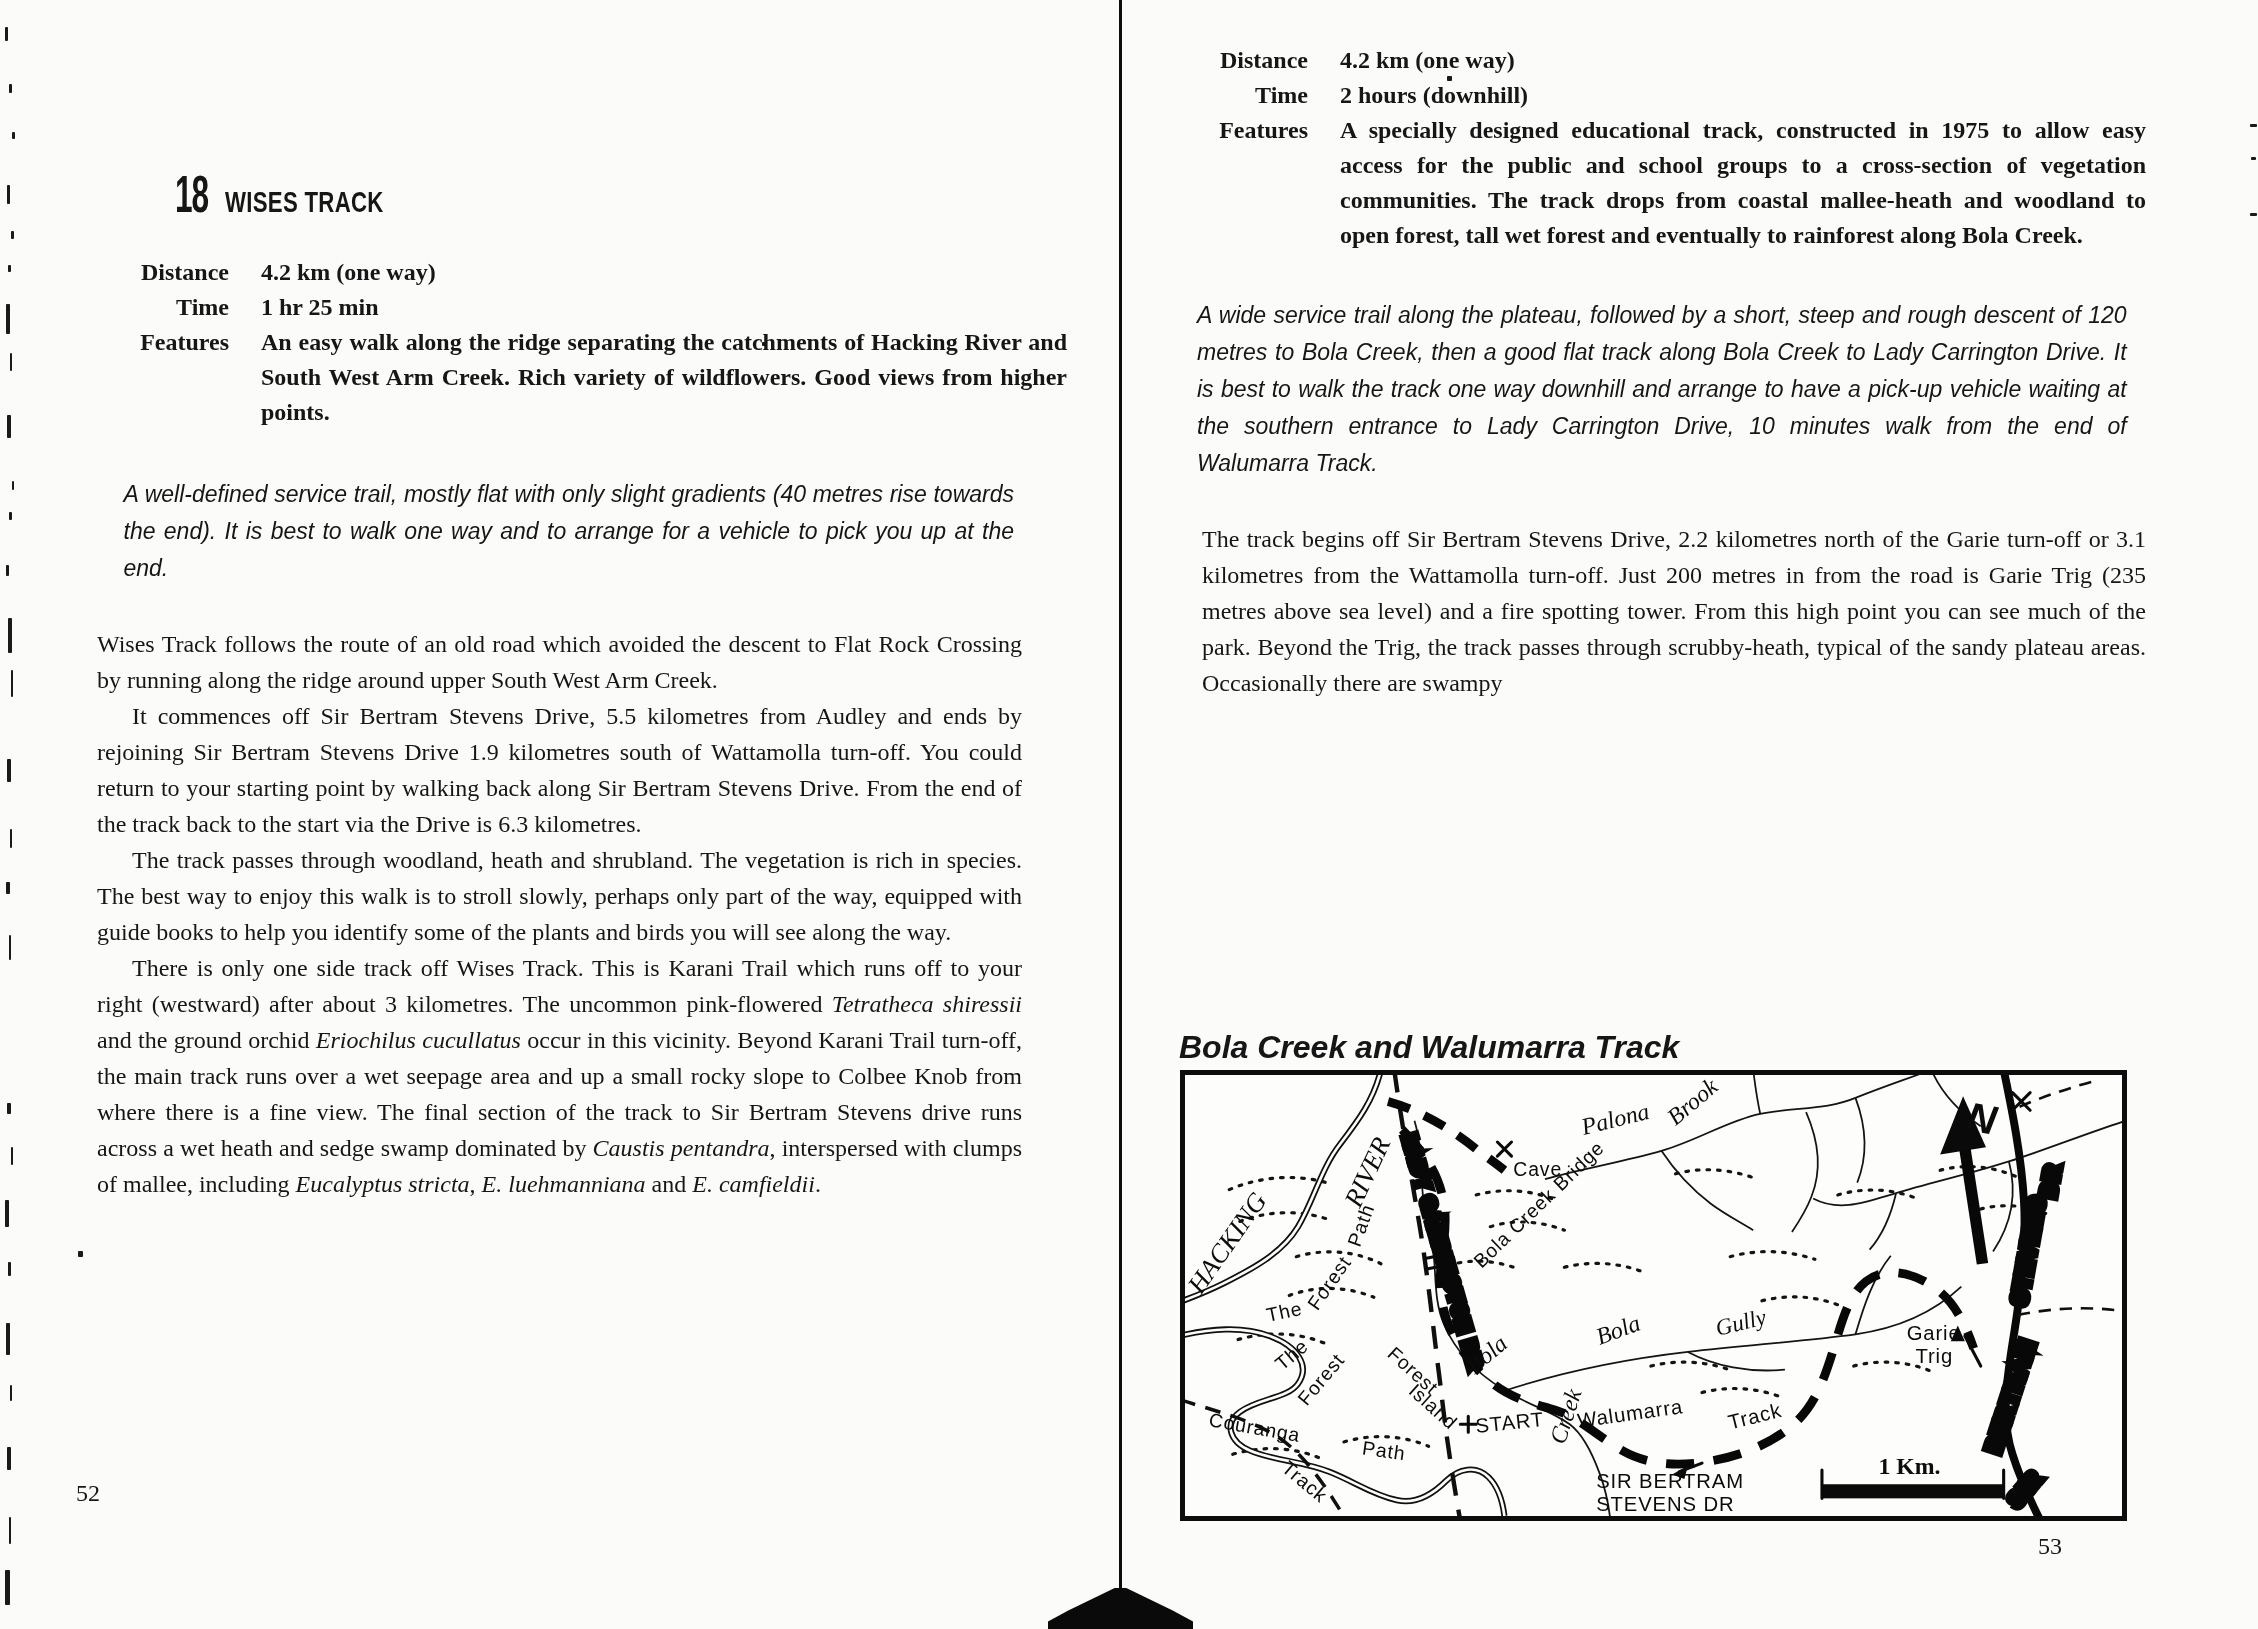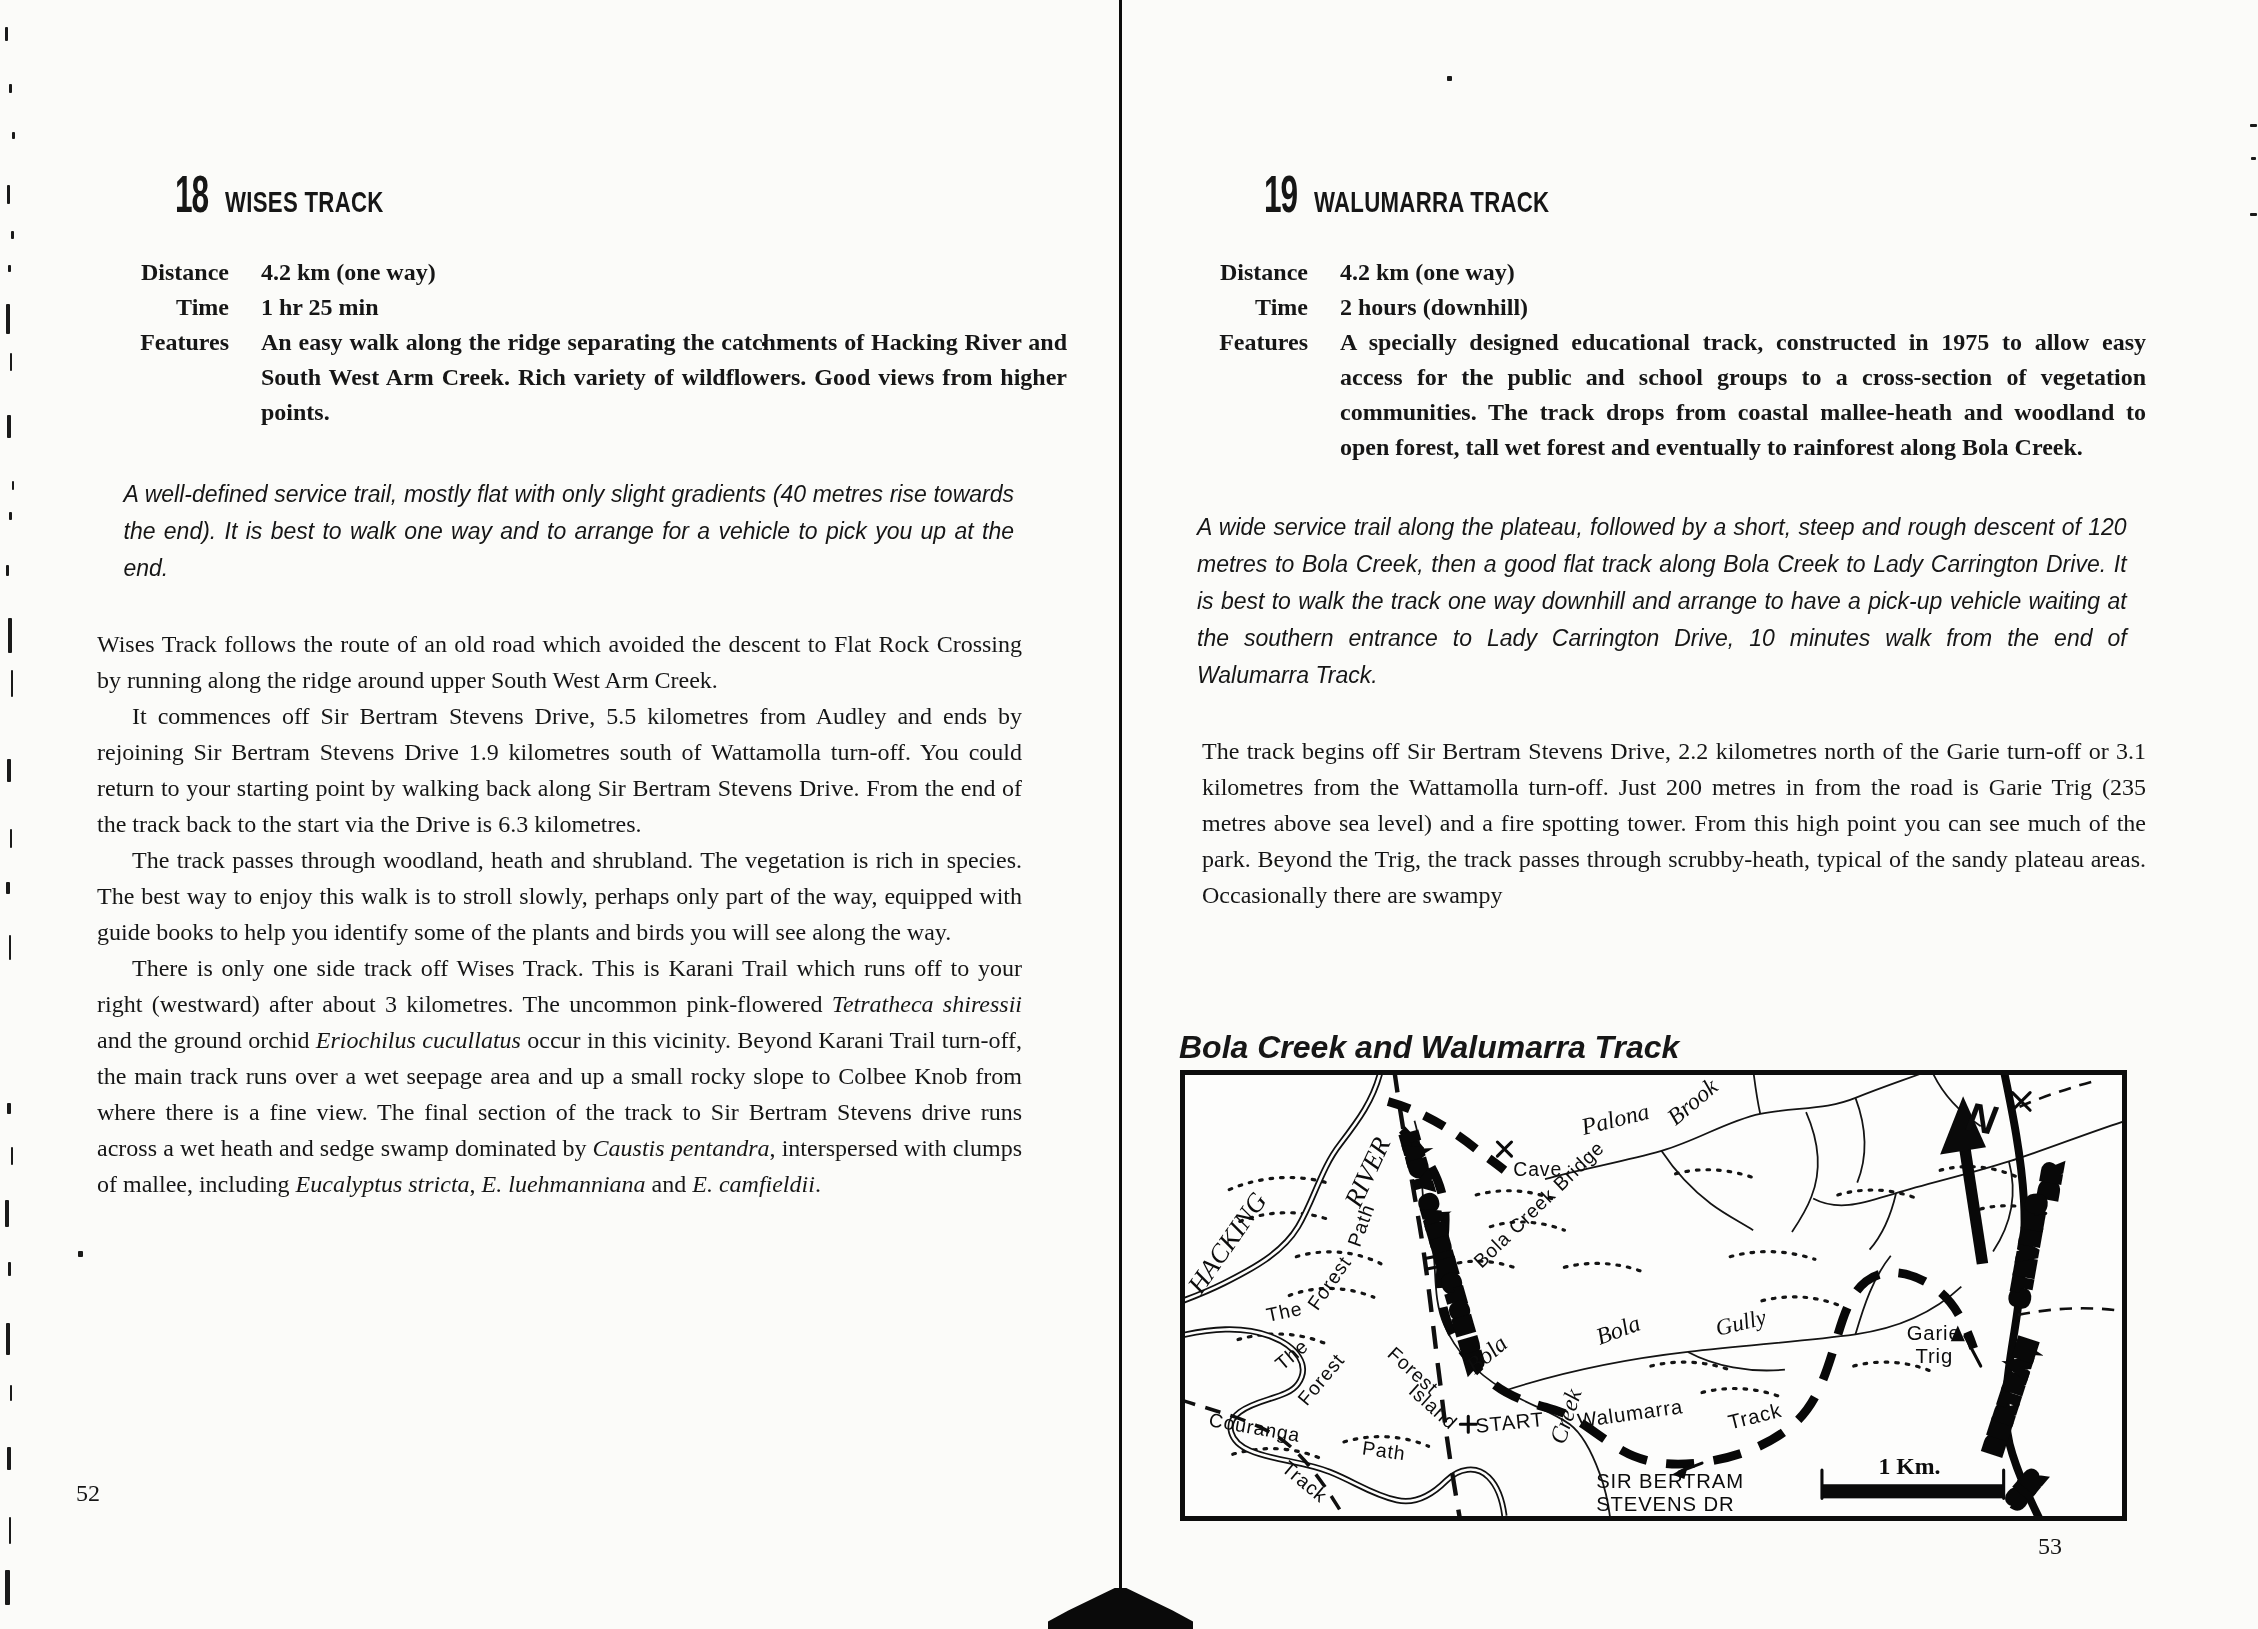--- a/index.html
+++ b/index.html
@@ -155,24 +155,20 @@
 
     <div class="bodytext">
         <p class="para"><span>Wises Track follows the route of an old road which avoided the descent to Flat Rock Crossing by running along the ridge around upper South West Arm Creek.</span></p>
         <p class="para"><span>It commences off Sir Bertram Stevens Drive, 5.5 kilometres from Audley and ends by rejoining Sir Bertram Stevens Drive 1.9 kilometres south of Wattamolla turn-off. You could return to your starting point by walking back along Sir Bertram Stevens Drive. From the end of the track back to the start via the Drive is 6.3 kilometres.</span></p>
         <p class="para"><span>The track passes through woodland, heath and shrubland. The vegetation is rich in species. The best way to enjoy this walk is to stroll slowly, perhaps only part of the way, equipped with guide books to help you identify some of the plants and birds you will see along the way.</span></p>
         <p class="para"><span>There is only one side track off Wises Track. This is Karani Trail which runs off to your right (westward) after about 3 kilometres. The uncommon pink-flowered </span><span class="it">Tetratheca shiressii</span><span> and the ground orchid </span><span class="it">Eriochilus cucullatus</span><span> occur in this vicinity. Beyond Karani Trail turn-off, the main track runs over a wet seepage area and up a small rocky slope to Colbee Knob from where there is a fine view. The final section of the track to Sir Bertram Stevens drive runs across a wet heath and sedge swamp dominated by </span><span class="it">Caustis pentandra</span><span>, interspersed with clumps of mallee, including </span><span class="it">Eucalyptus stricta</span><span>, </span><span class="it">E. luehmanniana</span><span> and </span><span class="it">E. camfieldii</span><span>.</span></p>
       </div>
   </section>
 
   <section class="page page-right">
-    <header class="chap-head">
-      <span class="chap-num">19</span>
-      <h1 class="chap-title">WALUMARRA TRACK</h1>
-    </header>
 
     <div class="info">
       <span class="lbl">Distance</span>
       <span class="val">4.2 km (one way)</span>
       <span class="lbl">Time</span>
       <span class="val">2 hours (downhill)</span>
       <span class="lbl">Features</span>
       <span class="val">A specially designed educational track, constructed in 1975 to allow easy access for the public and school groups to a cross-section of vegetation communities. The track drops from coastal mallee-heath and woodland to open forest, tall wet forest and eventually to rainforest along Bola Creek.</span>
     </div>
 

